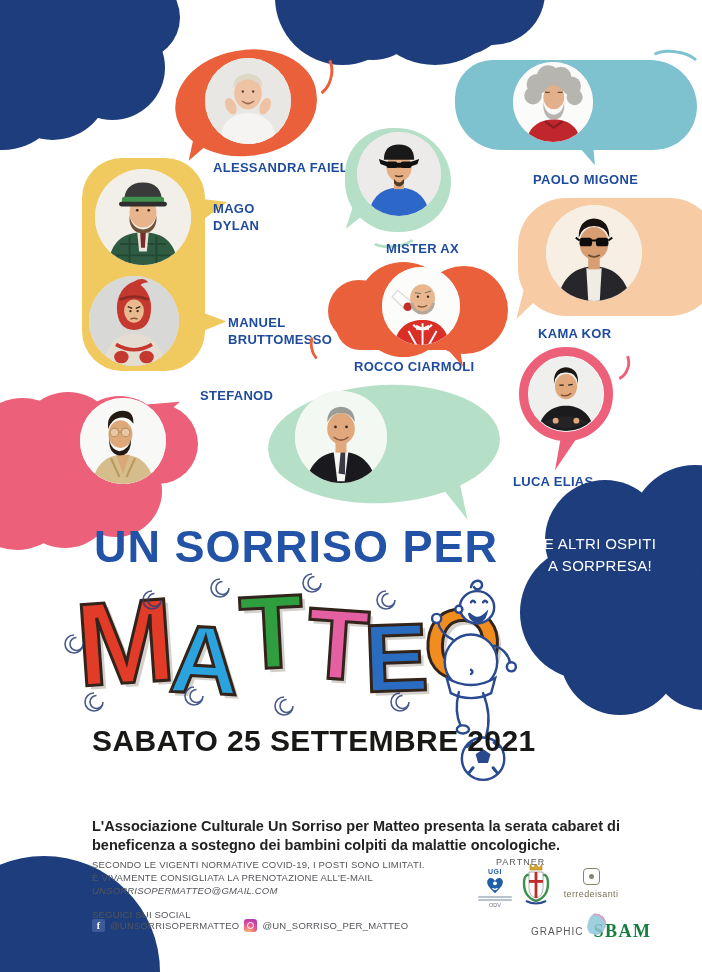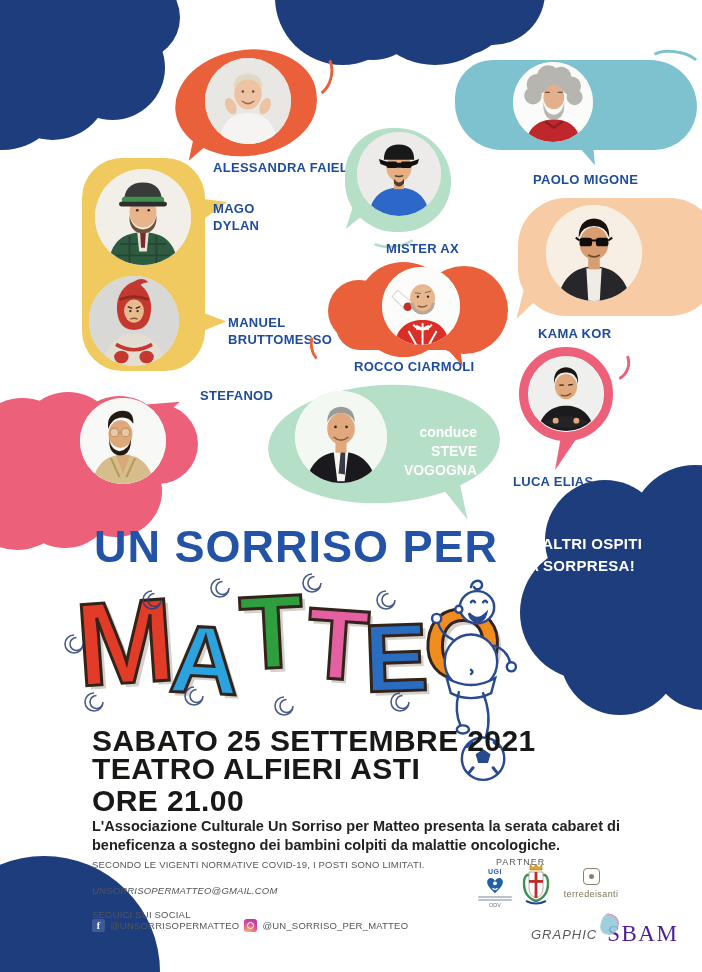--- a/index.html
+++ b/index.html
@@ -18,21 +18,21 @@
   .tri{position:absolute;width:0;height:0;}
   .sw{position:absolute;border-radius:50%;border:3px solid transparent;}
   
   .photo{position:absolute;border-radius:50%;overflow:hidden;background:#ededeb;}
   .photo svg{width:100%;height:100%;display:block;}
   
   .plabel{position:absolute;color:#1e4b9e;font-weight:bold;font-size:13px;letter-spacing:.3px;line-height:17px;white-space:nowrap;}
   
   .hosttxt{position:absolute;left:393px;top:423px;width:84px;text-align:right;color:#fff;font-weight:bold;font-size:14px;line-height:19px;}
   
-  .surptxt{position:absolute;left:528px;top:533px;width:144px;text-align:left;color:#fff;font-weight:bold;font-size:15px;line-height:22px;letter-spacing:.3px;}
+  .surptxt{position:absolute;left:528px;top:533px;width:144px;text-align:center;color:#fff;font-weight:normal;font-size:15px;line-height:22px;letter-spacing:.3px;}
   
   .title{position:absolute;left:94px;top:521px;font-size:45px;font-weight:800;color:#2253a6;letter-spacing:1px;white-space:nowrap;}
   
   .mletter{position:absolute;font-weight:800;line-height:1;
     -webkit-text-stroke:3px #33241b;text-shadow:4px 4px 0 rgba(60,40,20,.22);}
   .swirl{position:absolute;width:24px;height:24px;opacity:.85;}
   
   .evline{position:absolute;left:92px;color:#181817;font-weight:800;font-size:30px;letter-spacing:.4px;white-space:nowrap;}
   .desc{position:absolute;left:92px;top:817px;width:528px;color:#222;font-weight:bold;font-size:14.5px;line-height:19px;text-align:justify;}
   .fine{position:absolute;left:92px;color:#53555a;font-size:9.5px;line-height:13px;letter-spacing:.2px;white-space:nowrap;}
@@ -49,22 +49,22 @@
   .ugi .t{font-size:7px;font-weight:bold;letter-spacing:.5px;}
   .ugi .bar{height:2px;background:#b9c3cf;margin:1.5px 4px 0 4px;border-radius:1px;}
   .ugi .odv{font-size:5.5px;color:#6b7280;margin-top:1px;}
   .crest{position:absolute;left:520px;top:861px;width:32px;height:44px;}
   .terre{position:absolute;left:552px;top:868px;width:78px;text-align:center;color:#7a7257;}
   .terre .emb{width:15px;height:15px;margin:0 auto;border:1.5px solid #8a8270;border-radius:4px;
     display:flex;align-items:center;justify-content:center;}
   .terre .emb i{display:block;width:5px;height:5px;border-radius:50%;background:#8a8270;}
   .terre .t{font-size:9px;letter-spacing:.4px;margin-top:4px;}
   .graphic{position:absolute;left:531px;top:921px;display:flex;align-items:center;gap:10px;}
-  .graphic .g{font-size:13px;color:#5a5a5a;letter-spacing:1px;font-style:italic;}
-  .sbam{position:relative;font-family:"Liberation Serif",serif;font-weight:normal;font-size:23px;color:#4c1d95;letter-spacing:1.5px;}
+  .graphic .g{font-size:10px;color:#5a5a5a;letter-spacing:1px;}
+  .sbam{position:relative;font-family:"Liberation Serif",serif;font-weight:bold;font-size:18px;color:#15803d;letter-spacing:1.5px;}
   .sbam .splash{position:absolute;left:-6px;top:-8px;width:18px;height:22px;border-radius:50% 60% 55% 45%;
     background:radial-gradient(circle at 40% 60%,#8fc6d8 0 55%,#e47fb0 70%,transparent 72%);opacity:.85;transform:rotate(18deg);}
   .baby{position:absolute;left:424px;top:577px;width:102px;height:214px;}
 </style>
 </head>
 <body>
 
 <div class="poster">
 
   <div>
@@ -288,25 +288,20 @@
       <path d="M12,100 C16,76 32,66 50,66 C68,66 84,76 88,100 Z" fill="#1a1a1e"></path>
       <path d="M42,66 L58,66 L54,98 L46,98 Z" fill="#f5f5f2"></path>
       <path d="M48,66 L53,66 L56,90 L49,90 Z" fill="#3a3a45" transform="rotate(8 50 78)"></path>
       <rect x="44" y="55" width="12" height="12" fill="#e0a87c"></rect>
       <ellipse cx="50" cy="41" rx="15" ry="17" fill="#e0a87c"></ellipse>
       <path d="M35,34 Q35,18 50,17 Q65,18 65,34 Q60,24 50,24 Q40,24 35,34 Z" fill="#9b9b97"></path>
       <circle cx="44" cy="39" r="1.5" fill="#3a2b1e"></circle>
         <circle cx="56" cy="39" r="1.5" fill="#3a2b1e"></circle>
       <path d="M42,50 Q50,57 58,50" stroke="#8a5a40" stroke-width="1.8" fill="none"></path>
     </svg>
-  </div>
-  <div class="hosttxt">
-    <span>conduce</span><br>
-    <span>STEVE</span><br>
-    <span>VOGOGNA</span>
   </div>
 
   <div>
     <div class="cl" style="left:545px;top:480px;width:120px;height:120px"></div>
     <div class="cl" style="left:630px;top:465px;width:130px;height:130px"></div>
     <div class="cl" style="left:520px;top:545px;width:135px;height:135px"></div>
     <div class="cl" style="left:615px;top:540px;width:150px;height:150px"></div>
     <div class="cl" style="left:560px;top:595px;width:120px;height:120px"></div>
     <div class="cl" style="left:650px;top:600px;width:110px;height:110px"></div>
     <div class="cl" style="left:700px;top:500px;width:120px;height:120px"></div>
@@ -374,25 +369,24 @@
       <path d="M34,114 q-5,20 2,34"></path>
         <ellipse cx="38" cy="151" rx="6" ry="4" fill="#ffffff"></ellipse>
       <path d="M58,115 q9,22 3,43"></path>
       <circle cx="58" cy="180" r="21" fill="#ffffff"></circle>
       <path d="M58,172 l6,4 -2,7 -8,0 -2,-7 z" fill="#2a4a8f"></path>
       <path d="M42,168 l5,-4 M74,168 l-5,-4 M44,194 l4,-5 M72,194 l-4,-5" stroke-width="3"></path>
     </g>
   </svg>
 
   <div class="evline" style="top:724px">SABATO 25 SETTEMBRE 2021</div>
-  <div class="evline" style="top:752px">TEATRO ALFIERI ASTI</div>
-  <div class="evline" style="top:784px">ORE 21.00</div>
   <div class="desc">L'Associazione Culturale Un Sorriso per Matteo presenta la serata cabaret di beneficenza a sostegno dei bambini colpiti da malattie oncologiche.</div>
 
   <div class="fine" style="top:858px">SECONDO LE VIGENTI NORMATIVE COVID-19, I POSTI SONO LIMITATI.</div>
+  <div class="fine" style="top:871px">È VIVAMENTE CONSIGLIATA LA PRENOTAZIONE ALL'E-MAIL</div>
   <div class="fine it" style="top:884px">UNSORRISOPERMATTEO@GMAIL.COM</div>
 
   <div class="fine" style="top:908px">SEGUICI SUI SOCIAL</div>
   <div class="socialrow">
     <span class="fbic">f</span>
     <span>@UNSORRISOPERMATTEO</span>
     <span class="igic">
         <span></span>
       </span>
     <span>@UN_SORRISO_PER_MATTEO</span>

